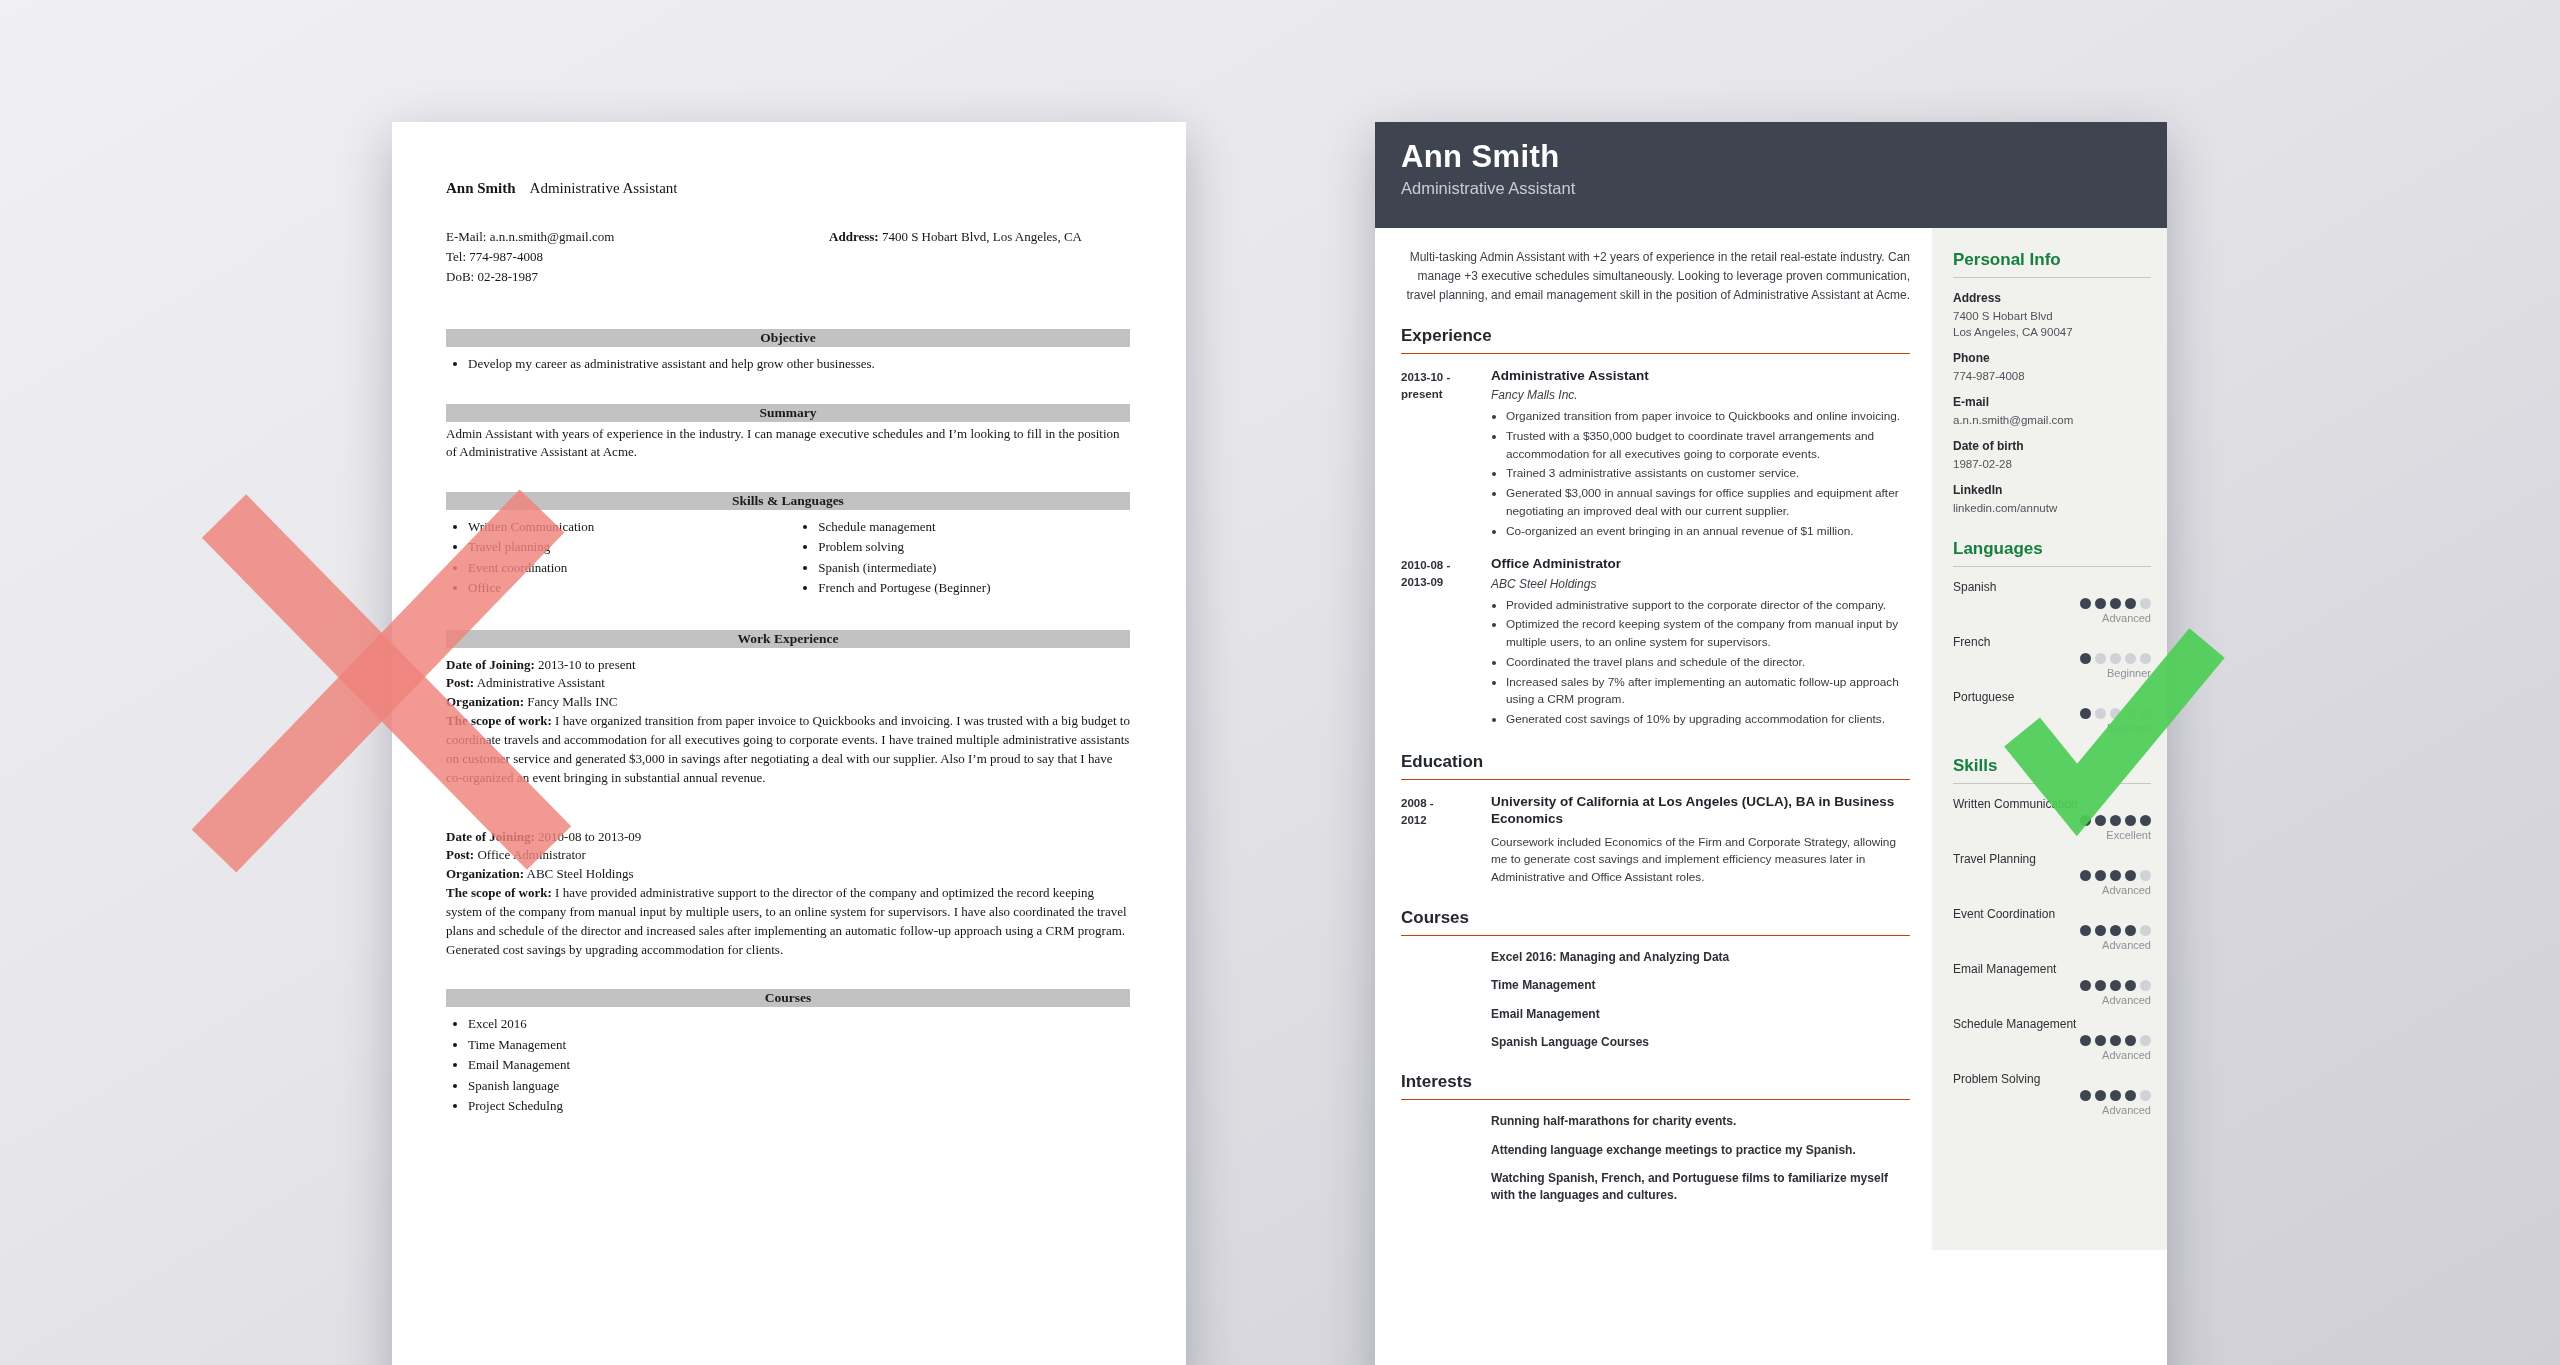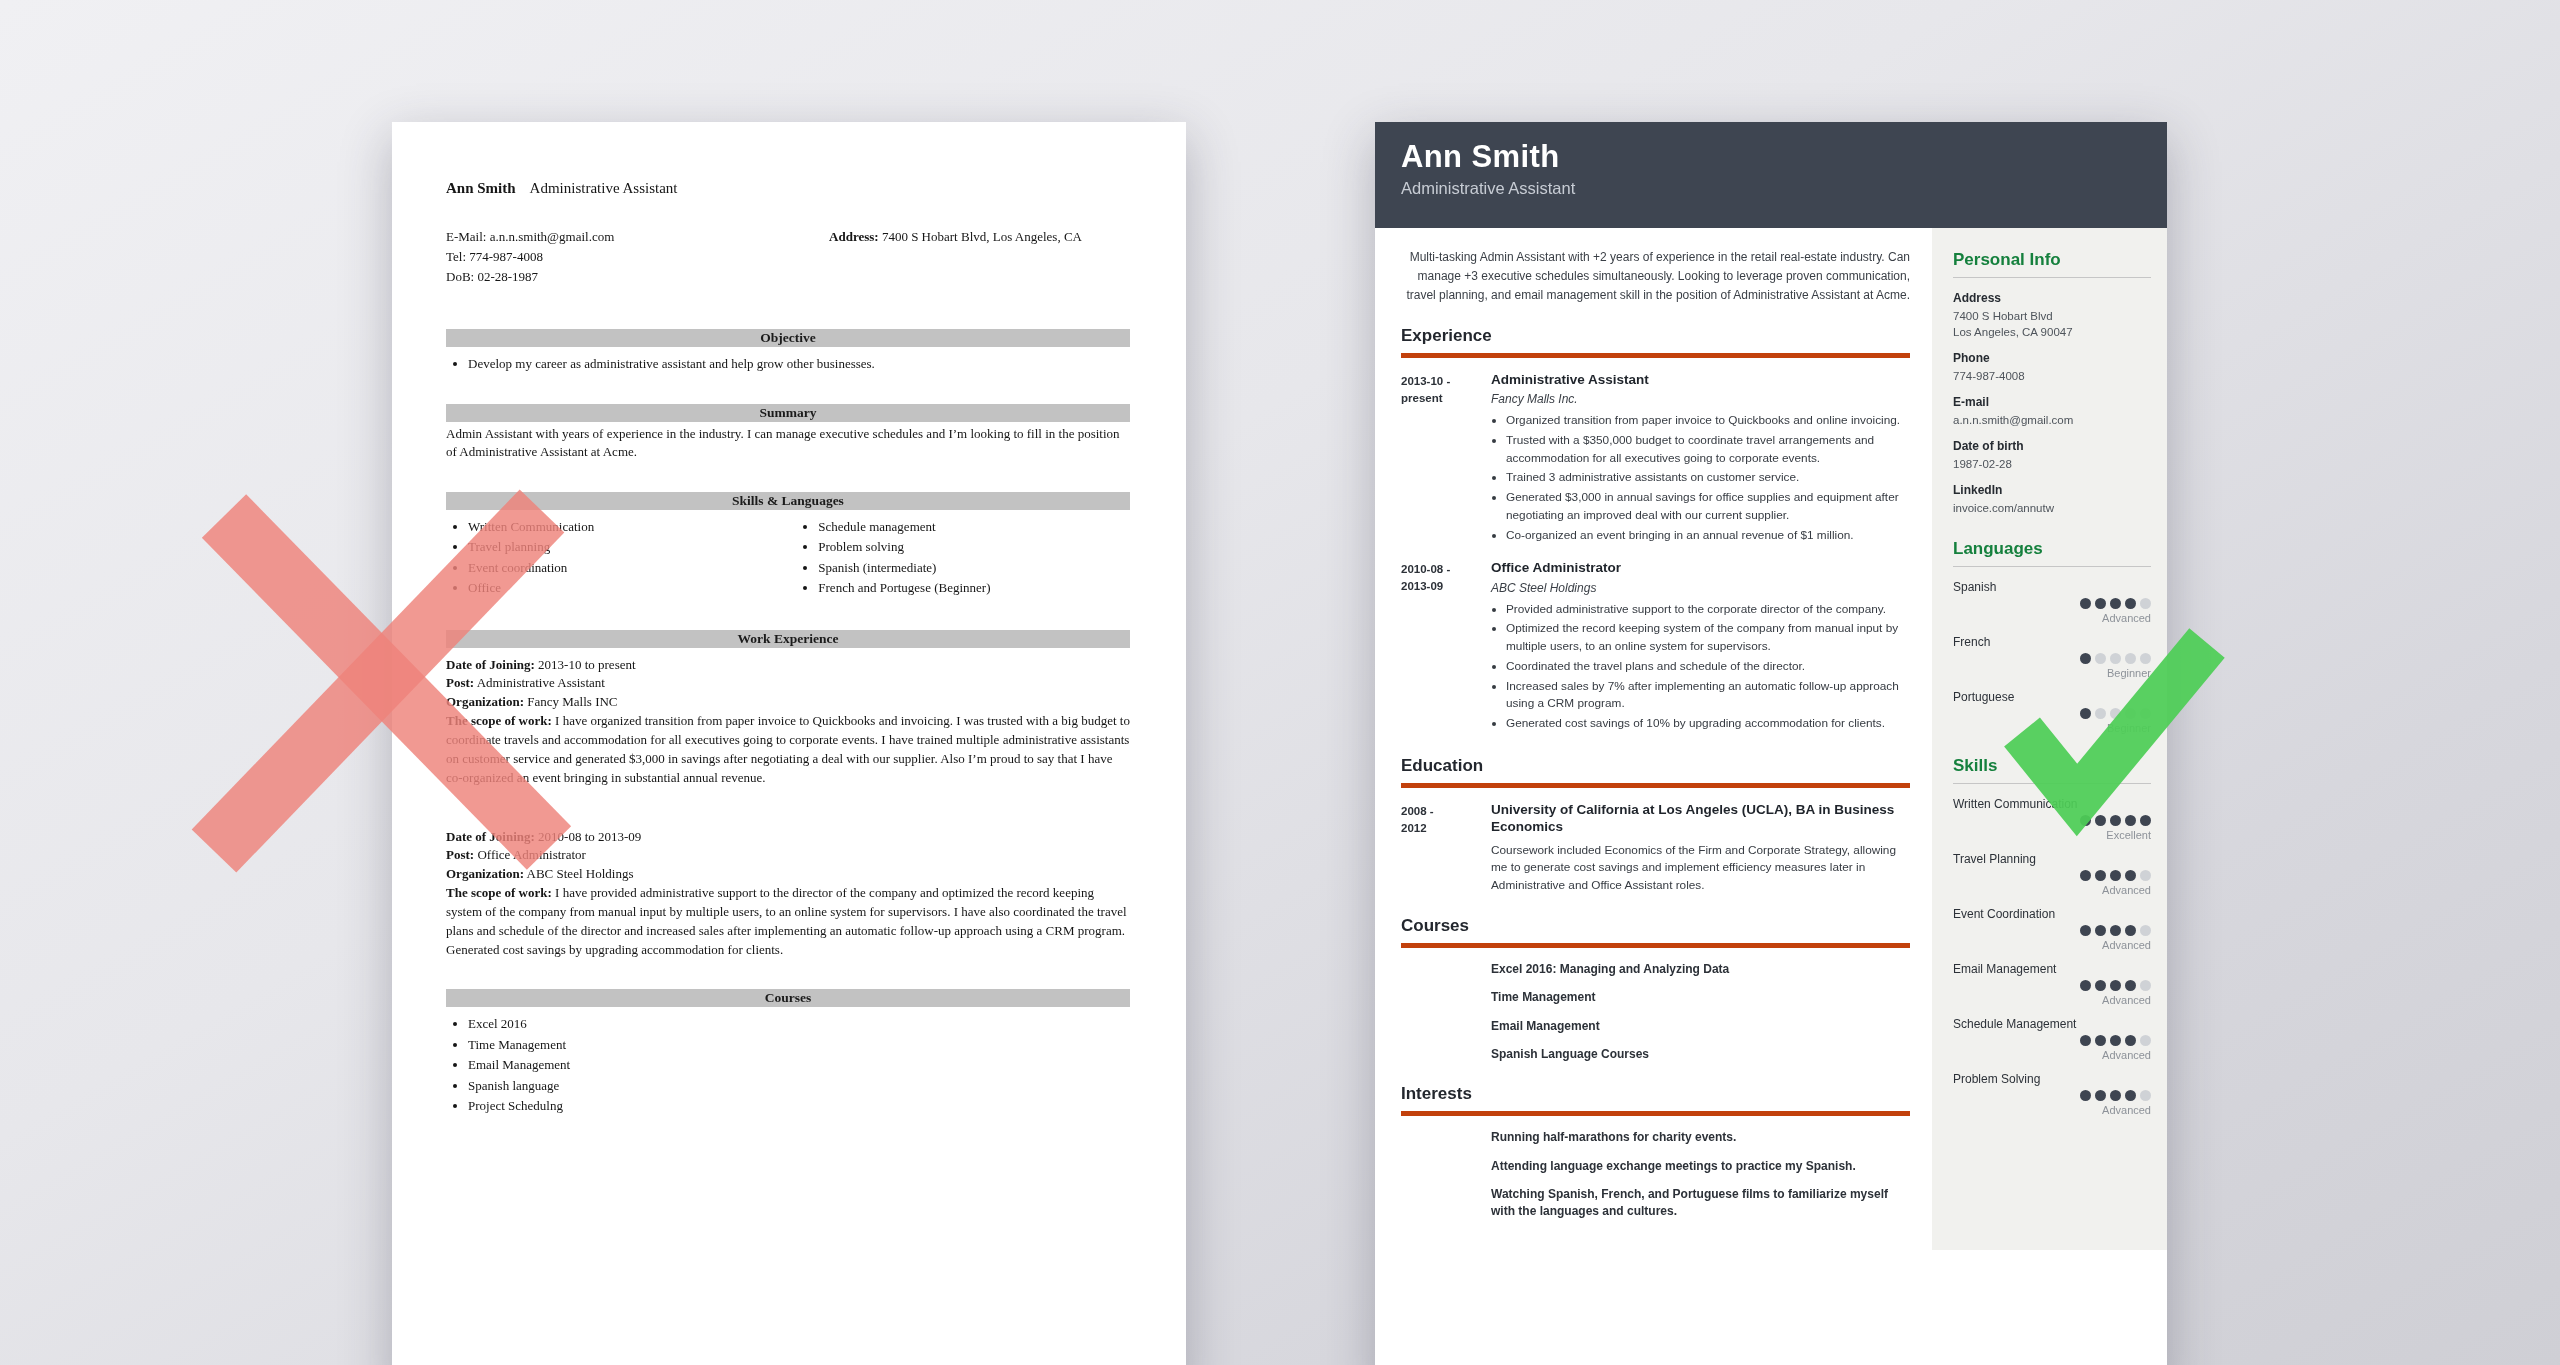--- a/index.html
+++ b/index.html
@@ -34,21 +34,21 @@
 
   
   .page-right { left:1375px; width:792px; color:#2b2f36; }
   .rr-header { height:106px; background:var(--header-bg,#3e4551); padding:17px 24px 0 26px; }
   .rr-name { color:#ffffff; font-size:31px; font-weight:bold; letter-spacing:0.4px; }
   .rr-title { color:#c7ccd4; font-size:16.5px; margin-top:4px; }
   .rr-body { display:flex; height:1022px; }
   .rr-main { width:557px; padding:20px 22px 0 26px; }
   .rr-summary { font-size:12px; line-height:1.58; color:#3a3f46;text-align:right; }
   .rr-heading { margin-top:21px; font-size:17px; font-weight:bold; color:#23272e;
-                border-bottom:5px solid #c2410c; padding-bottom:7px; }
+                border-bottom:1px solid #c2410c; padding-bottom:7px; }
   .rr-row { display:flex; margin-top:13px; }
   .rr-dates { flex:0 0 90px; font-size:11.5px; font-weight:bold; color:#2c3138;
               line-height:1.5; padding-top:2px; }
   .rr-content { flex:1; }
   .rr-jobtitle { font-size:13.5px; font-weight:bold; color:#1f242b; line-height:1.3; }
   .rr-company { font-style:italic; font-size:12px; color:#3a3f46; margin-top:4px; }
   ul.rr-bullets { margin:6px 0 0 15px; font-size:11.8px; line-height:1.5; color:#363b42; }
   ul.rr-bullets li { margin-bottom:2px; }
   .rr-edudesc { margin-top:6px; font-size:11.8px; line-height:1.5; color:#363b42; }
   .rr-indent { margin-left:90px; margin-top:13px; }
@@ -246,21 +246,21 @@
         <div class="sb-field">
           <div class="sb-label">E-mail</div>
           <div class="sb-value">a.n.n.smith@gmail.com</div>
         </div>
         <div class="sb-field">
           <div class="sb-label">Date of birth</div>
           <div class="sb-value">1987-02-28</div>
         </div>
         <div class="sb-field">
           <div class="sb-label">LinkedIn</div>
-          <div class="sb-value">invoice.com/annutw</div>
+          <div class="sb-value">linkedin.com/annutw</div>
         </div>
 
         <div class="sb-heading later">Languages</div>
 
         <div class="sb-rate">
           <div class="sb-rate-name">Spanish</div>
           <div class="sb-dots-row">
               <span class="sb-dots">
                 <span class="dot filled"></span>
                 <span class="dot filled"></span>

